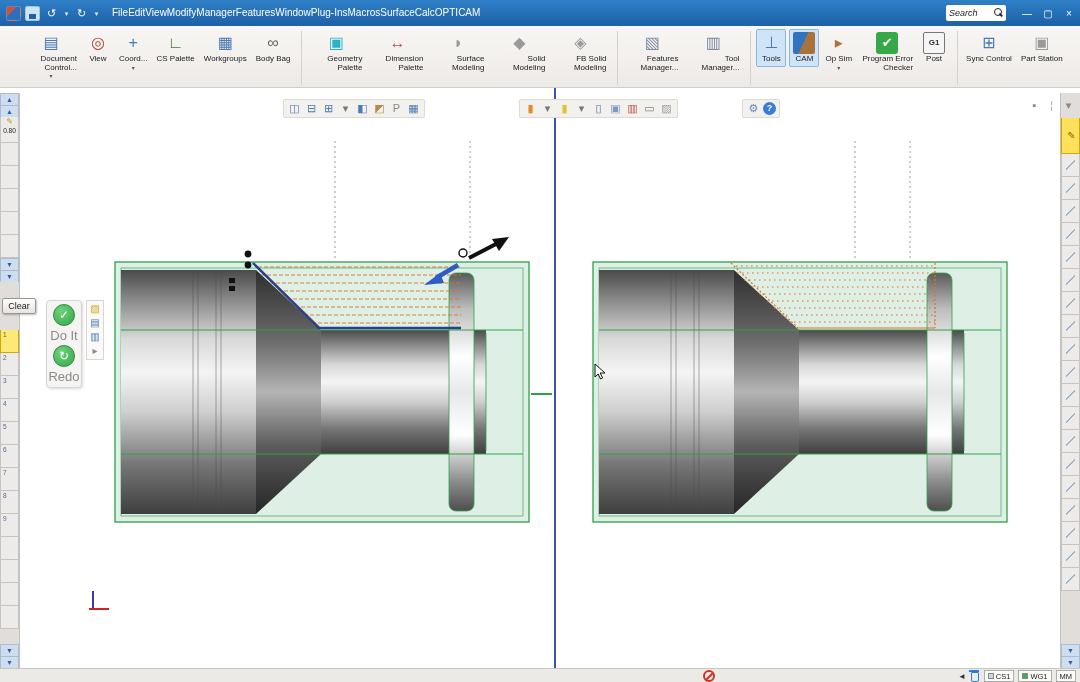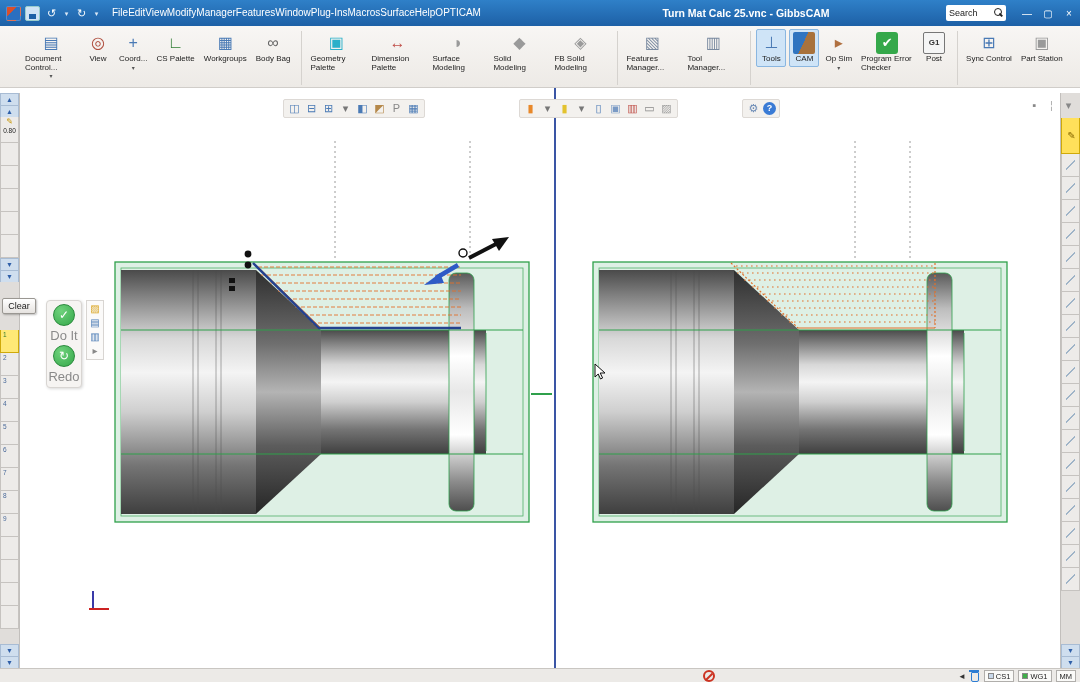--- a/index.html
+++ b/index.html
@@ -15,36 +15,36 @@
   [data-name="gibbscam-logo-icon"]{background:linear-gradient(135deg,#d94f2b 0 38%,#2a6fc0 38%);border:1px solid #fff3;}
   [data-name="save-icon"]{background:#cfe3f5;position:relative;border:1px solid #9cc;}
   [data-name="save-icon"]::after{content:"";position:absolute;left:3px;top:7px;width:7px;height:5px;background:#1d60a6;}
   [data-name="undo-caret-icon"],[data-name="redo-caret-icon"]{width:7px;font-size:7px;color:#dce8f5;}
   .menubar{display:flex;padding-left:10px;}
   .menu-item{color:#fff;font-size:10px;line-height:26px;cursor:pointer;white-space:nowrap;}
   .win-title{position:absolute;left:636px;top:0;width:220px;height:26px;line-height:26px;
     text-align:center;color:#fff;font-size:10.5px;font-weight:bold;white-space:nowrap;}
   .searchbox{position:absolute;right:74px;top:5px;width:60px;height:16px;background:#fff;
     border-radius:2px;display:flex;align-items:center;padding:0 3px;cursor:text;}
-  .search-text{font-size:9px;color:#222;flex:1;}
+  .search-text{font-size:9px;font-style:italic;color:#222;flex:1;}
   .mag{position:relative;width:10px;height:10px;}
   .mag::before{content:"";position:absolute;left:1px;top:0;width:6px;height:6px;border:1.4px solid #222;border-radius:50%;}
   .mag::after{content:"";position:absolute;left:6px;top:6px;width:4px;height:1.5px;background:#222;transform:rotate(45deg);}
   .win-controls{position:absolute;right:4px;top:0;height:26px;display:flex;align-items:center;gap:7px;}
   .win-btn{color:#fff;font-size:10px;width:14px;text-align:center;cursor:pointer;}
 
   
   .ribbon{position:absolute;left:0;top:26px;width:100%;height:62px;
     background:linear-gradient(#f8f6f4,#edeae6);border-bottom:1px solid #d0cdc9;
     display:flex;align-items:flex-start;padding:3px 0 0 22px;z-index:55;}
   .rb-item{display:flex;flex-direction:column;align-items:center;min-width:30px;max-width:58px;
     padding:2px 2px;margin-right:3px;cursor:pointer;border:1px solid transparent;border-radius:2px;}
   .rb-item.sel{background:#cfe4f7;border-color:#8ab6e0;}
   .rb-icon{width:22px;height:22px;font-size:16px;line-height:22px;text-align:center;}
-  .rb-label{font-size:8px;line-height:8.5px;text-align:left;color:#222;margin-top:1px;}
+  .rb-label{font-size:8px;line-height:8.5px;text-align:right;color:#222;margin-top:1px;}
   .rb-caret{font-size:6px;color:#555;line-height:6px;margin-top:1px;}
   .rb-div{width:1px;align-self:stretch;background:#d5d2ce;margin:2px 5px;}
   .cam-icon{background:linear-gradient(115deg,#2f74c0 0 48%,#a8723c 48%);border-radius:2px;}
   .check-icon{background:#35a84a;color:#fff;border-radius:3px;font-size:13px;}
   .post-icon{background:#f5f5f5;border:1px solid #777;border-radius:2px;font-size:8px;font-weight:bold;color:#333;line-height:20px;}
 
   
   .st-group{position:absolute;display:flex;gap:2px;background:#f3f1ee;border:1px solid #ddd9d5;
     border-radius:2px;padding:1px 3px;z-index:25;align-items:center;}
   [data-name="view-toolbar"]{left:283px;top:99px;}
@@ -135,24 +135,23 @@
         <span class="menu-item" data-name="menu-file">File</span>
         <span class="menu-item" data-name="menu-edit">Edit</span>
         <span class="menu-item" data-name="menu-view">View</span>
         <span class="menu-item" data-name="menu-modify">Modify</span>
         <span class="menu-item" data-name="menu-solids">Manager</span>
         <span class="menu-item" data-name="menu-features">Features</span>
         <span class="menu-item" data-name="menu-window">Window</span>
         <span class="menu-item" data-name="menu-plug-ins">Plug-Ins</span>
         <span class="menu-item" data-name="menu-macros">Macros</span>
         <span class="menu-item" data-name="menu-additive">Surface</span>
-        <span class="menu-item" data-name="menu-help">Help</span>
+        <span class="menu-item" data-name="menu-help">Calc</span>
         <span class="menu-item" data-name="menu-opticam">OPTICAM</span>
       </nav>
-    <div class="win-title" data-name="window-title">Turn Mat Calc 25.vnc - GibbsCAM</div>
     <div class="searchbox" data-name="search-box">
       <span class="search-text" data-name="search-placeholder">Search</span>
       <span class="mag" data-name="search-icon"></span>
     </div>
     <div class="win-controls" data-name="window-controls">
         <span class="win-btn" data-name="minimize-button">—</span>
         <span class="win-btn" data-name="restore-button">▢</span>
         <span class="win-btn" data-name="close-button">×</span>
       </div>
   </div>

